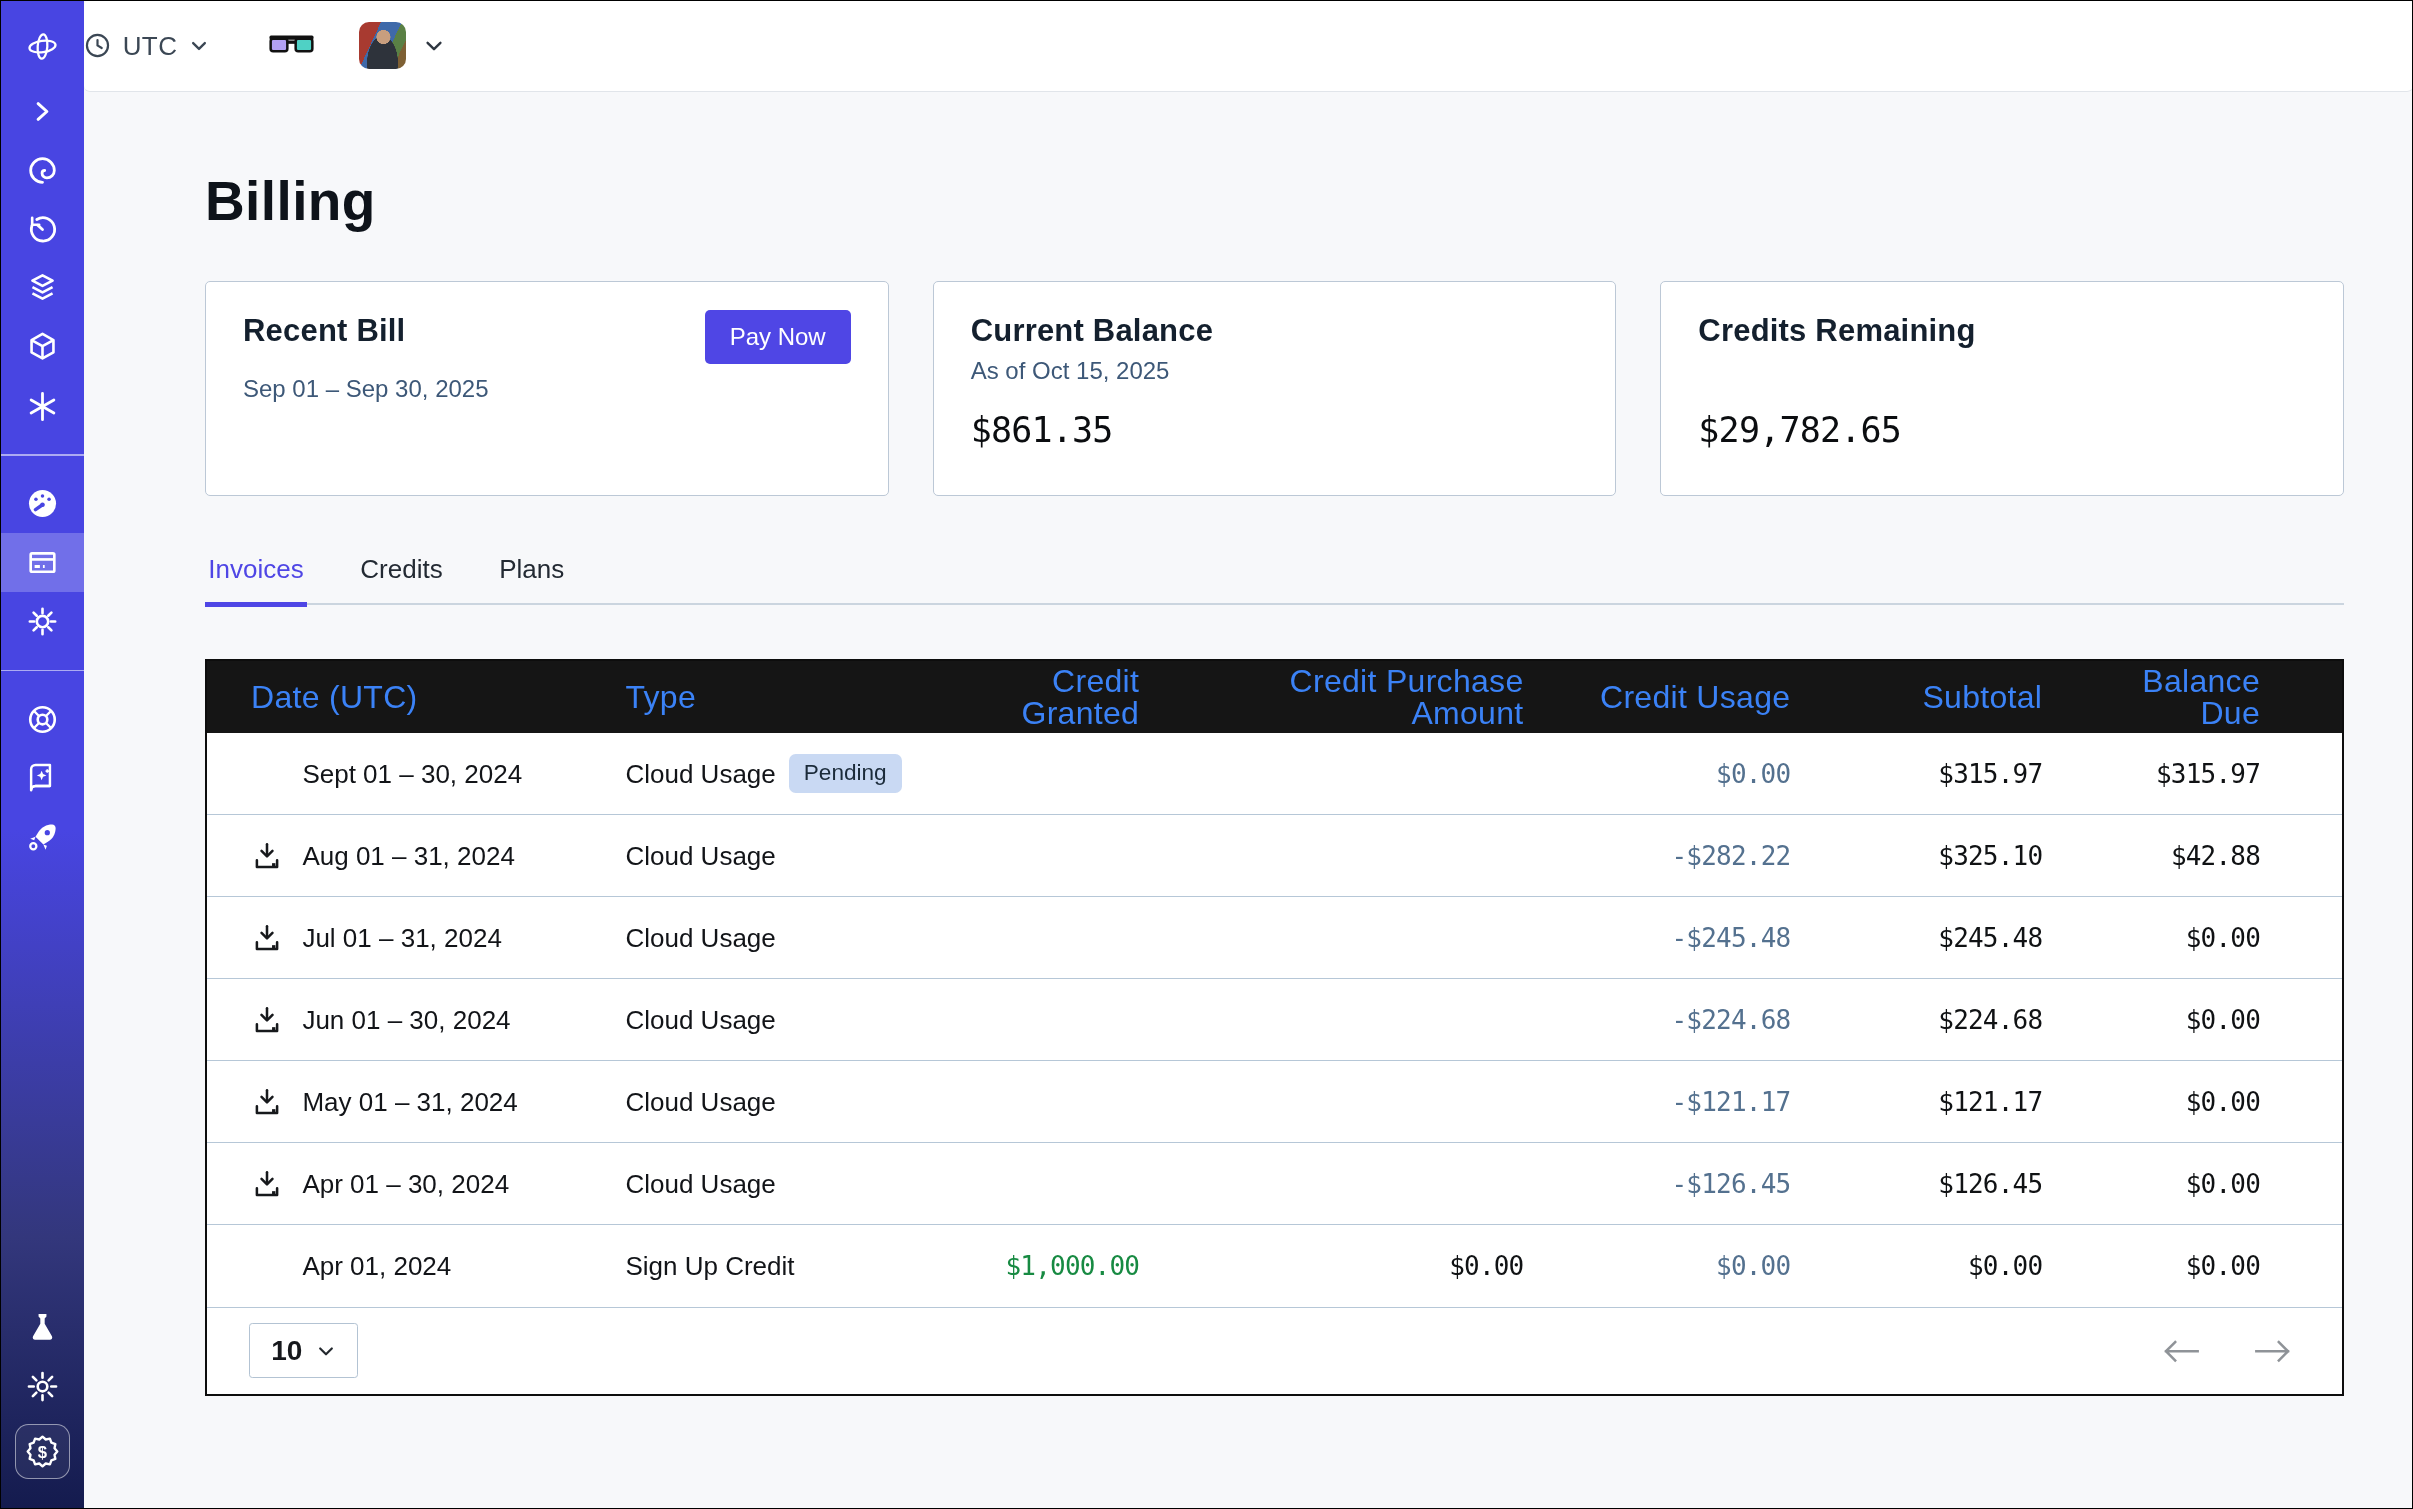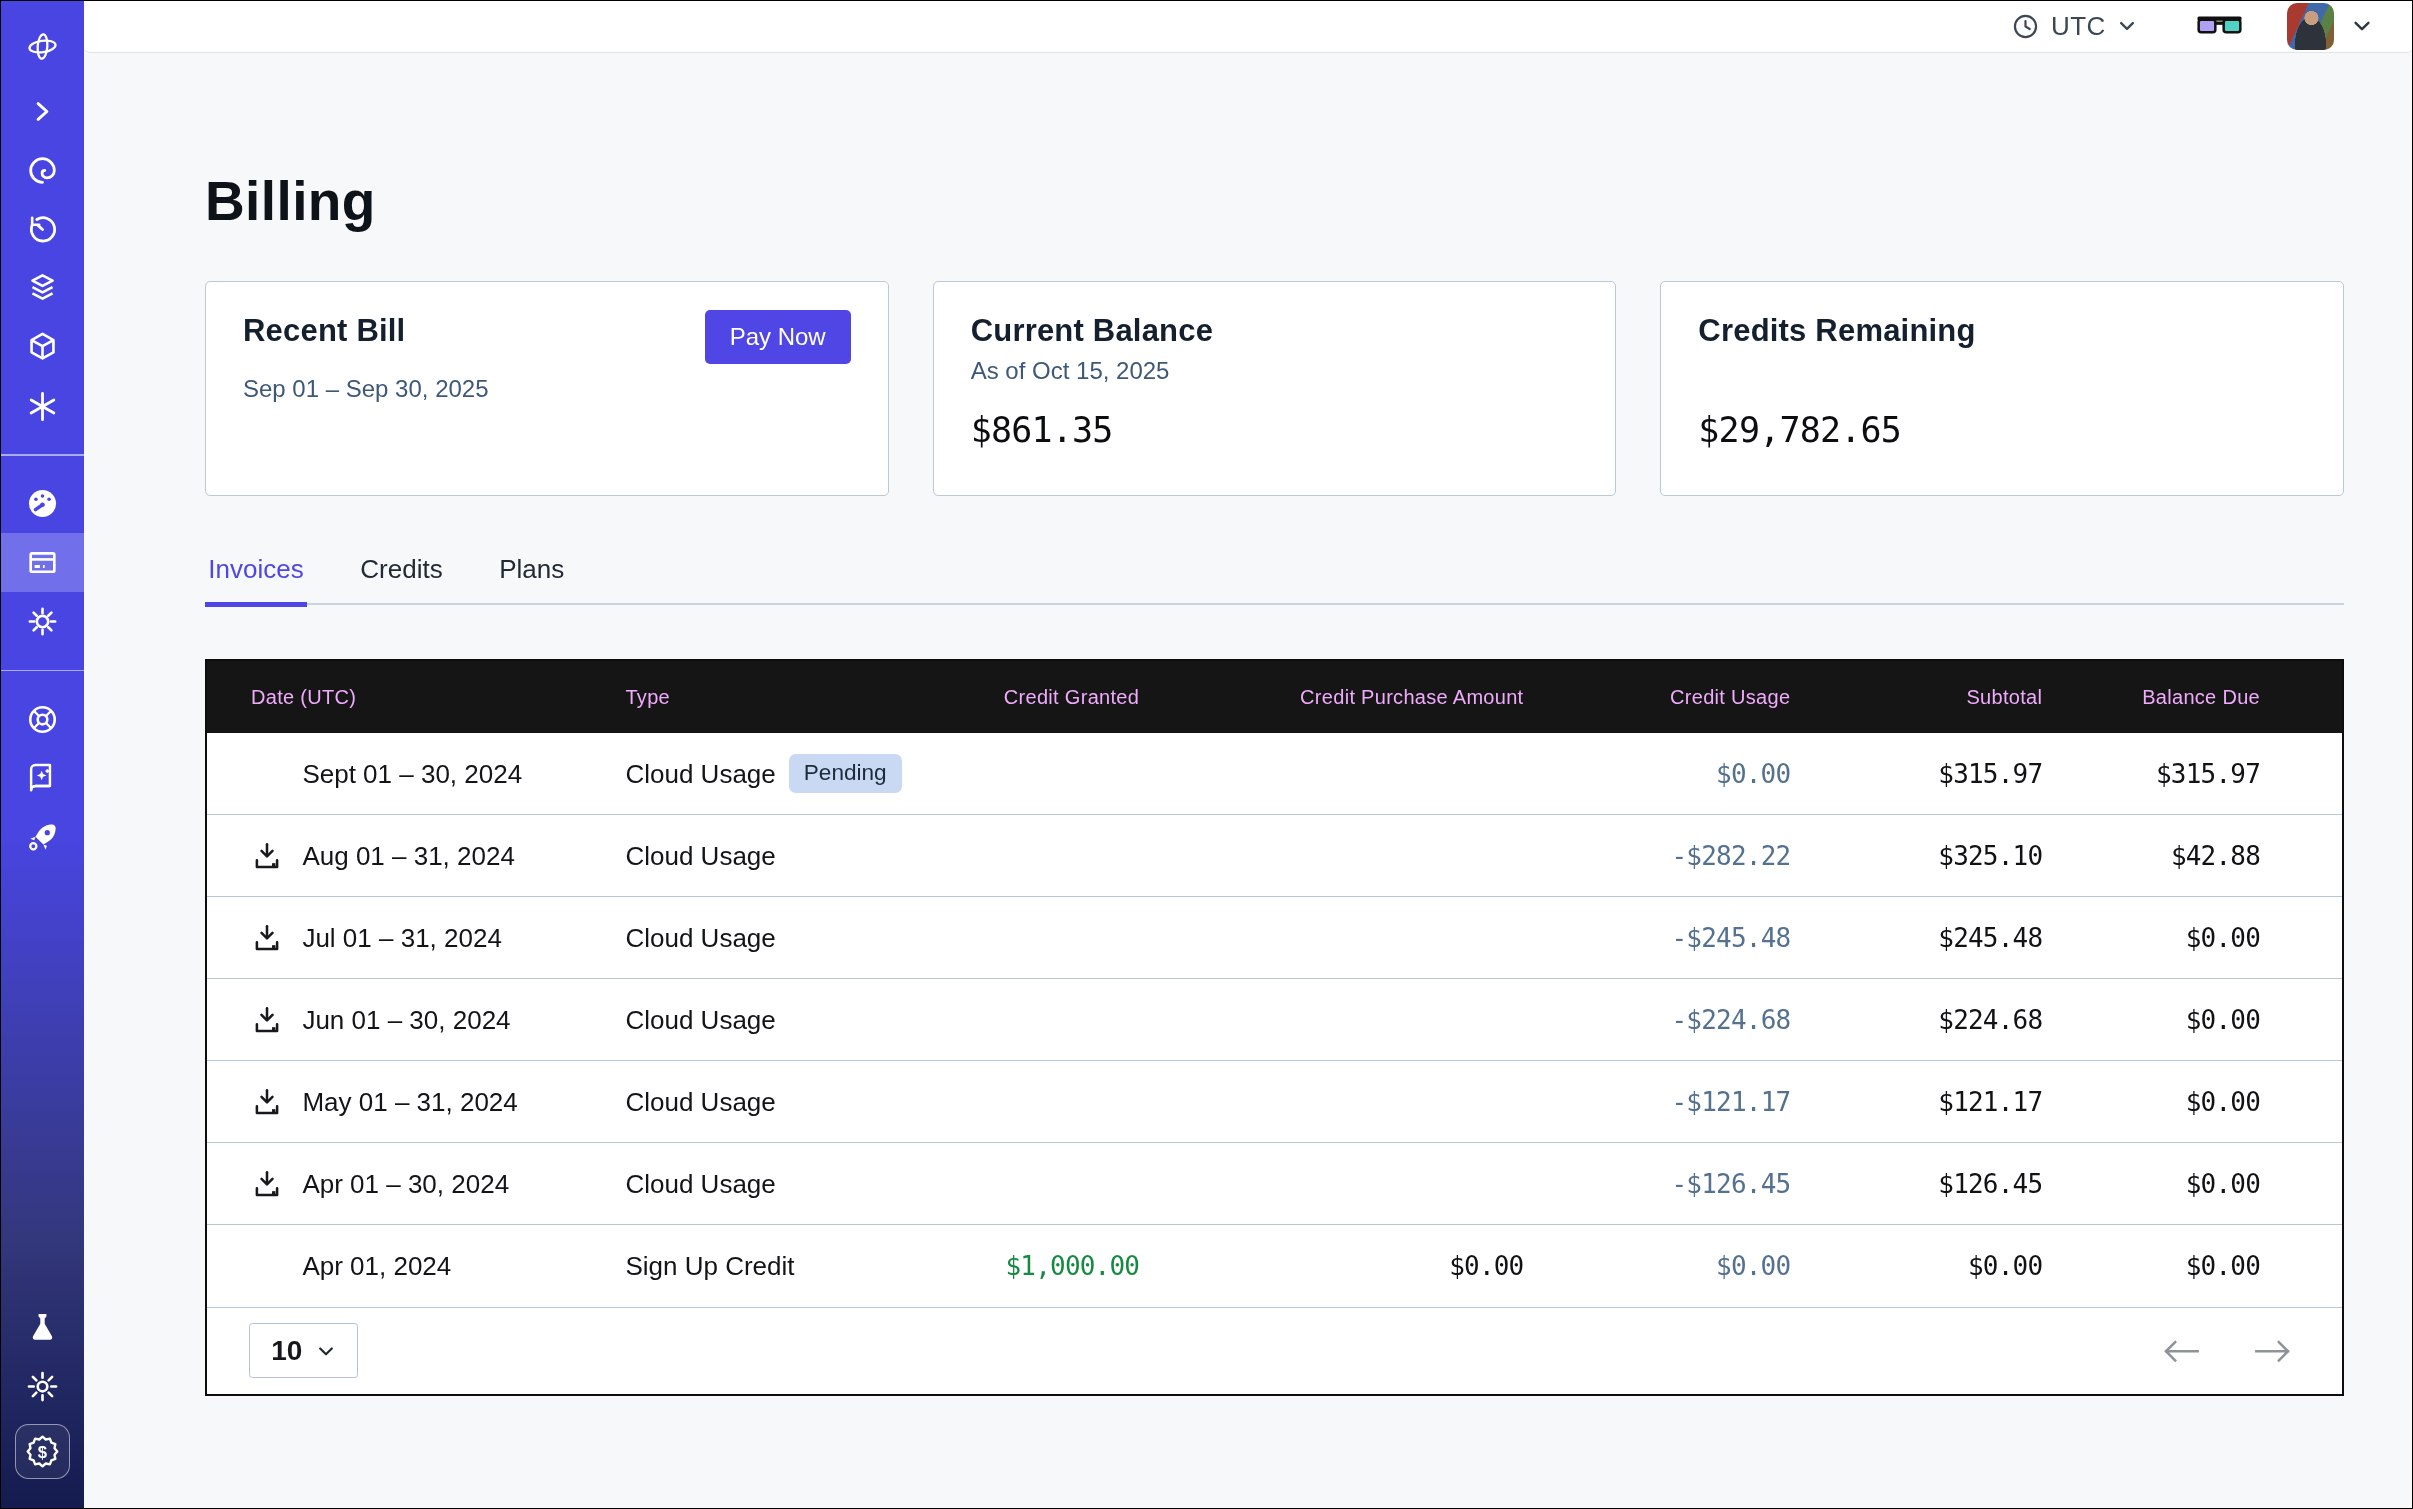--- a/index.html
+++ b/index.html
@@ -32,23 +32,23 @@
   .sb-badge-btn {
     width: 55px; height: 55px; border: 1.7px solid rgba(255,255,255,0.5);
     background: rgba(255,255,255,0.06); border-radius: 13.4px;
     display: flex; align-items: center; justify-content: center;
     margin: 8.4px 0 30px 0; cursor: pointer; flex: 0 0 auto;
   }
   .sb-badge-btn svg { width: 37px; height: 37px; }
 
   
   .topbar {
-    position: fixed; left: 84px; right: 0; top: 0; height: 53px;
+    position: fixed; left: 84px; right: 0; top: 0; height: 92px;
     background: #fff; border-bottom: 1.7px solid #e1e5ea;
-    display: flex; align-items: center; justify-content: flex-end;
+    display: flex; align-items: center; 
     padding-right: 40px; gap: 0; z-index: 9; border-radius: 6px;
   }
   .tz-group { display: flex; align-items: center; gap: 11.7px; cursor: pointer; }
   .tz-label { font-size: 26px; color: #3b4754; font-weight: 500; letter-spacing: 0.4px; }
   .topbar .gap-lg { width: 59px; }
   .topbar .gap-md { width: 44px; }
   .topbar .gap-sm { width: 16.7px; }
   .glasses-btn { cursor: pointer; display: flex; align-items: center; }
   .avatar {
     width: 47px; height: 47px; border-radius: 10px; cursor: pointer;
@@ -81,21 +81,21 @@
   
   .tabs { display: flex; gap: 50px; margin-top: 60px; border-bottom: 2.5px solid #cbd5df; }
   .tab { font-size: 26px; font-weight: 500; color: #232a33; padding: 0 3.3px 20px 3.3px;
          border-bottom: 5.9px solid transparent; margin-bottom: -4.2px; cursor: pointer; }
   .tab.active { color: #4f46e5; border-bottom-color: #4f46e5; }
 
   
   .table-wrap { margin-top: 54px; border: 2.5px solid #0d0d0d; background: #fff; }
   table { width: 100%; border-collapse: collapse; table-layout: fixed; }
   thead th {
-    background: #151515; color: #f0abfc; font-size: 20px; font-weight: 500;
+    background: #151515; color: #3b82f6; font-size: 32px; font-weight: 500;
     height: 72px; text-align: right; padding: 0 20px; letter-spacing: 0.3px;
   }
   thead th.col-date { text-align: left; padding-left: 44px; }
   thead th.col-type { text-align: left; padding-left: 0; }
   thead th.col-balance { padding-right: 82px; }
   tbody td { height: 82px; font-size: 26px; padding: 0 20px; text-align: right; }
   tbody tr { border-top: 1.7px solid #b6c7d7; }
   tbody tr:first-child { border-top: none; }
   td.col-date { text-align: left; padding-left: 44px; color: #121418; }
   td.col-type { text-align: left; padding-left: 0; color: #121418; }

